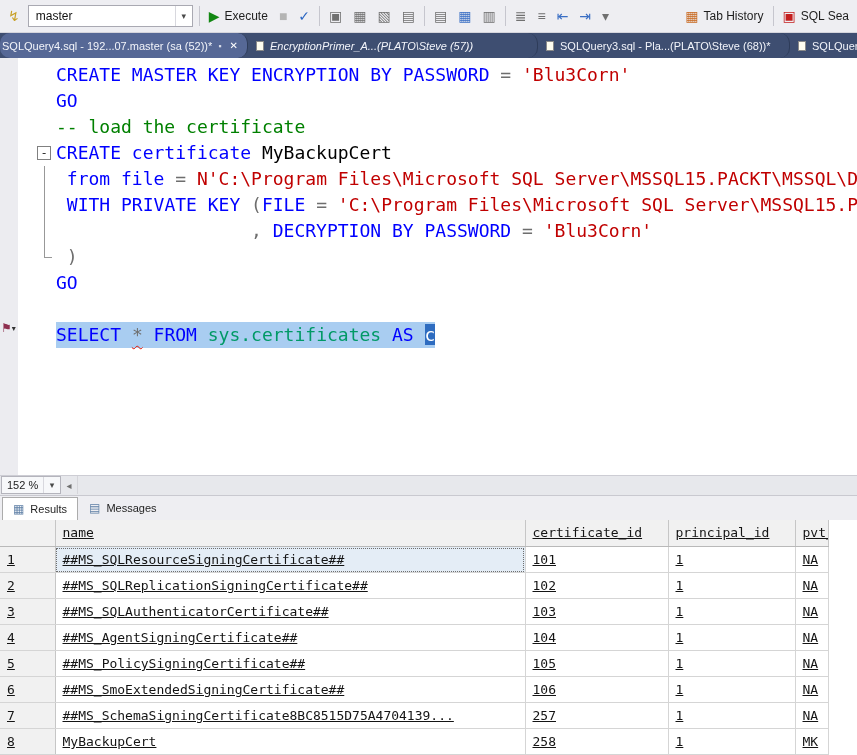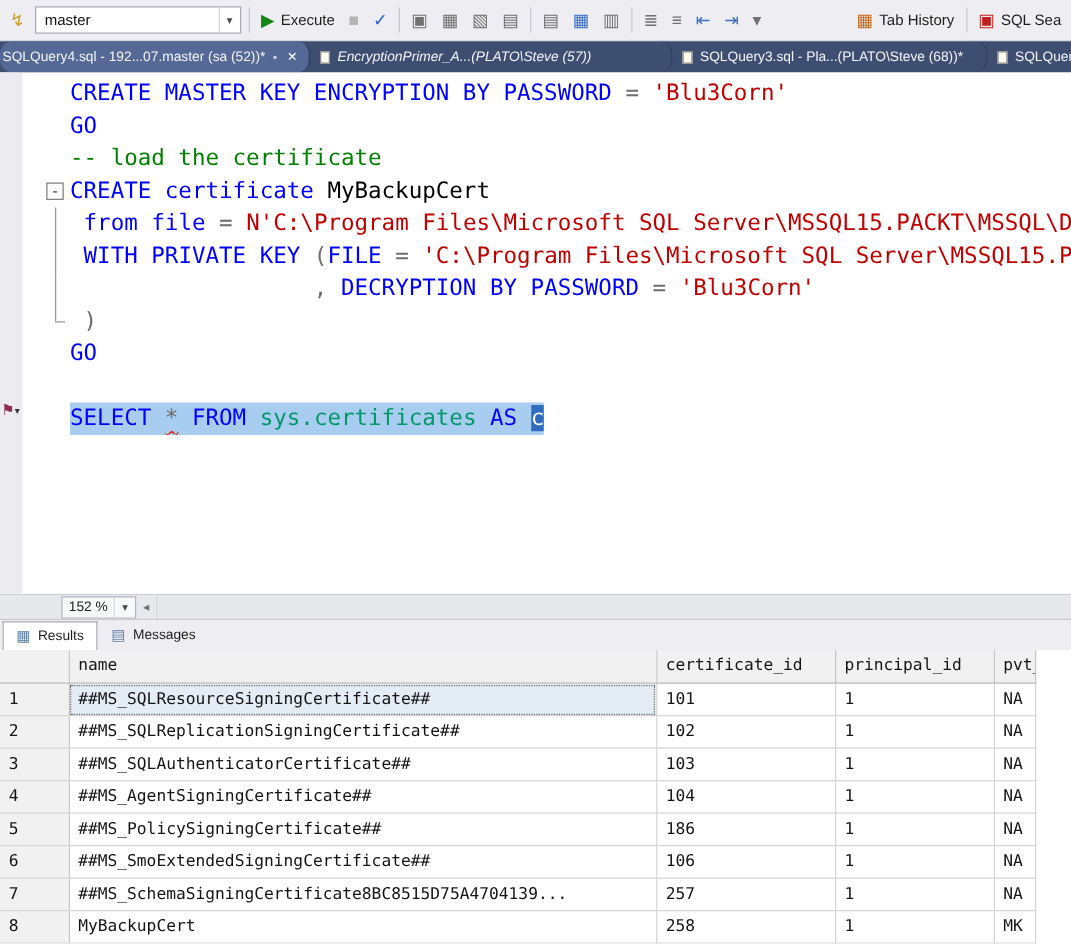--- a/index.html
+++ b/index.html
@@ -54,39 +54,39 @@
   .tok-cm  { color:#008000; }
   .tok-op  { color:#6E6E6E; }
   .tok-pl  { color:#000000; }
   .tok-sys { color:#009966; }
   .tok-caret { background:#2E6CC0; color:#FFFFFF; }
   .squiggle { text-decoration:underline; text-decoration-style:wavy;
               text-decoration-color:#E51400; text-decoration-thickness:1px; text-underline-offset:4px; }
 
   
   .zoombar { height:20px; background:#E7E8EC; border-top:1px solid #CDCDD4;
-             display:flex; align-items:flex-end; flex:0 0 auto;padding-left:48px; }
+             display:flex; align-items:center; flex:0 0 auto; }
   .zoom-combo { width:60px; height:18px; margin-left:1px; background:#F7F8FA; border:1px solid #B4B4BC;
                 display:flex; align-items:center; font-size:11px; color:#222; padding-left:5px; }
   .scroll-left-btn { width:17px; height:18px; display:flex; align-items:center; justify-content:center;
                      font-size:10px; color:#707070; border-right:1px solid #D5D5DA; }
   .scroll-track { flex:1 1 auto; height:18px; background:#E7E8EC; }
 
   
   .res-tabs { height:25px; background:#EEEEF2; border-top:1px solid #C9C9D0;
               display:flex; align-items:flex-end; padding-left:2px; flex:0 0 auto; }
   .res-tab { height:23px; display:flex; align-items:center; gap:6px; padding:0 10px;
              font-size:11px; color:#1E1E1E; border:1px solid transparent; }
   .res-tab.active { background:#FFFFFF; border:1px solid #ACACAC; border-bottom:none; }
   .res-tab-glyph { font-size:12px; color:#5E7FA6; line-height:1; }
 
   
   .grid-wrap { flex:0 0 auto; background:#FFFFFF; overflow:hidden;
                font-family:"DejaVu Sans Mono", monospace; font-size:13px; color:#141414; }
-  table { border-collapse:collapse; table-layout:fixed; width:829px; }
+  table { border-collapse:collapse; table-layout:fixed; width:829px;text-decoration:underline; }
   th, td { height:26px; padding:0 7px; border-right:1px solid #D5D5D5; border-bottom:1px solid #D5D5D5;
            text-align:left; font-weight:normal; white-space:nowrap; overflow:hidden; }
   th { height:27px; background:#F1F1F1; border-right:1px solid #C6C6C6; border-bottom:1px solid #B9B9B9; }
   td.rownum { background:#F1F1F1; border-right:1px solid #C6C6C6; }
   td.cell-selected { background:#E4EDF6; outline:1px dotted #6E6E6E; outline-offset:-2px; }
 </style>
 </head>
 <body>
 
 <div class="app">
@@ -266,21 +266,21 @@
           <tr>
             <td class="rownum">4</td>
             <td>##MS_AgentSigningCertificate##</td>
             <td>104</td>
             <td>1</td>
             <td>NA</td>
           </tr>
           <tr>
             <td class="rownum">5</td>
             <td>##MS_PolicySigningCertificate##</td>
-            <td>186</td>
+            <td>105</td>
             <td>1</td>
             <td>NA</td>
           </tr>
           <tr>
             <td class="rownum">6</td>
             <td>##MS_SmoExtendedSigningCertificate##</td>
             <td>106</td>
             <td>1</td>
             <td>NA</td>
           </tr>

